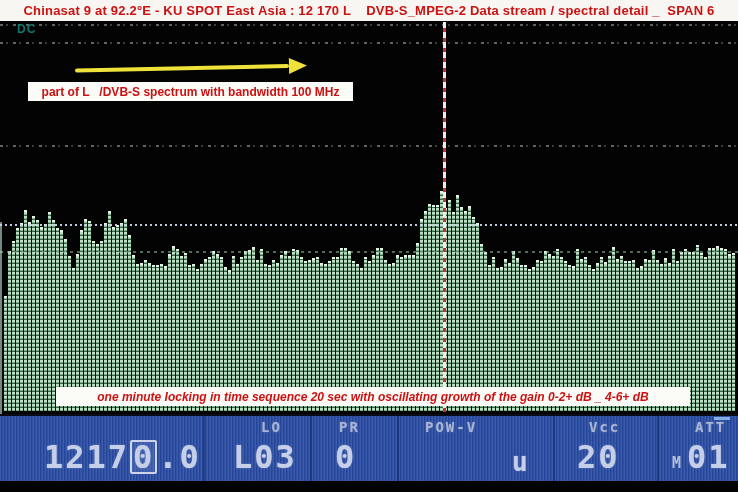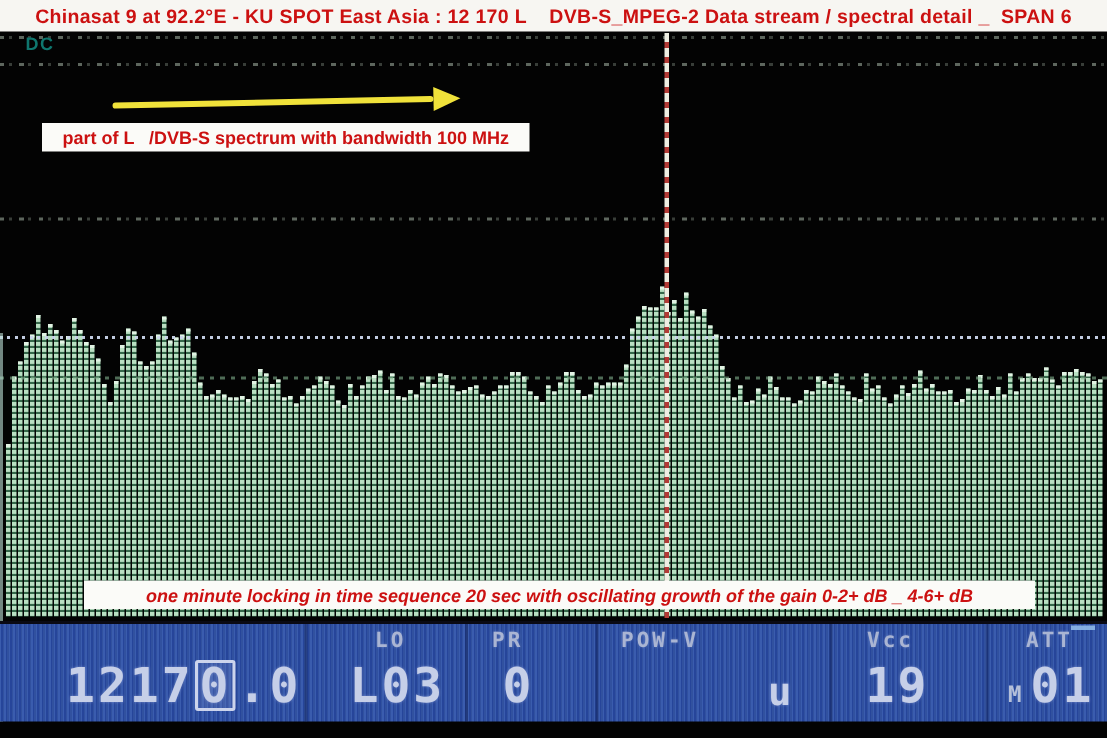--- a/index.html
+++ b/index.html
@@ -39,21 +39,21 @@
 
   .left-edge{position:absolute;left:0;top:222px;width:2px;height:259px;background:rgba(190,225,215,.6);z-index:4;}
 
   
   .statusbar{position:absolute;left:0;top:414px;width:738px;height:67px;z-index:5;
              background:repeating-linear-gradient(90deg,#3a5cae 0 1px,#26459a 1px 2px,#31519f 2px 3px);
              border-top:2px solid #0a0a14;box-sizing:border-box;
              font-family:"DejaVu Sans Mono",monospace;}
   .sb-divider{position:absolute;top:0;width:2px;height:65px;background:rgba(8,18,60,.35);}
   .sb-label{position:absolute;top:3px;font-size:14px;font-weight:bold;color:#aab5d3;letter-spacing:2px;
-            text-shadow:0 0 2px rgba(170,185,220,.4);}
+            text-shadow:0 0 2px rgba(170,185,220,.4);margin-left:11px;}
   .sb-value{position:absolute;top:24px;font-size:32px;font-weight:bold;color:#c6cfe8;letter-spacing:2px;
             text-shadow:0 0 2px rgba(190,200,240,.45);line-height:34px;}
   .sb-unit{position:absolute;top:31px;font-size:26px;font-weight:bold;color:#c6cfe8;
            text-shadow:0 0 2px rgba(190,200,240,.45);}
   .sb-small{position:absolute;top:38px;font-size:15px;font-weight:bold;color:#b4bfd9;}
   .cursor-digit{display:inline-block;border:2px solid #ccd4ec;border-radius:2px;padding:0 1px;margin:0 1px;
                 line-height:30px;background:rgba(120,140,200,.25);}
   .sb-tick{position:absolute;left:714px;top:1px;width:16px;height:3px;background:#8fb8e8;opacity:.9;}
 </style>
 </head>
@@ -478,19 +478,19 @@
     <div class="sb-label" style="left:250px">LO</div>
     <div class="sb-value" style="left:233px">L03</div>
 
     <div class="sb-label" style="left:328px">PR</div>
     <div class="sb-value" style="left:335px">0</div>
 
     <div class="sb-label" style="left:414px">POW-V</div>
     <div class="sb-unit" style="left:512px">u</div>
 
     <div class="sb-label" style="left:578px">Vcc</div>
-    <div class="sb-value" style="left:577px">19</div>
+    <div class="sb-value" style="left:577px">20</div>
 
     <div class="sb-label" style="left:684px">ATT</div>
     <div class="sb-small" style="left:672px">M</div>
     <div class="sb-value" style="left:687px">01</div>
   </div>
 </div>
 
 </body></html>

